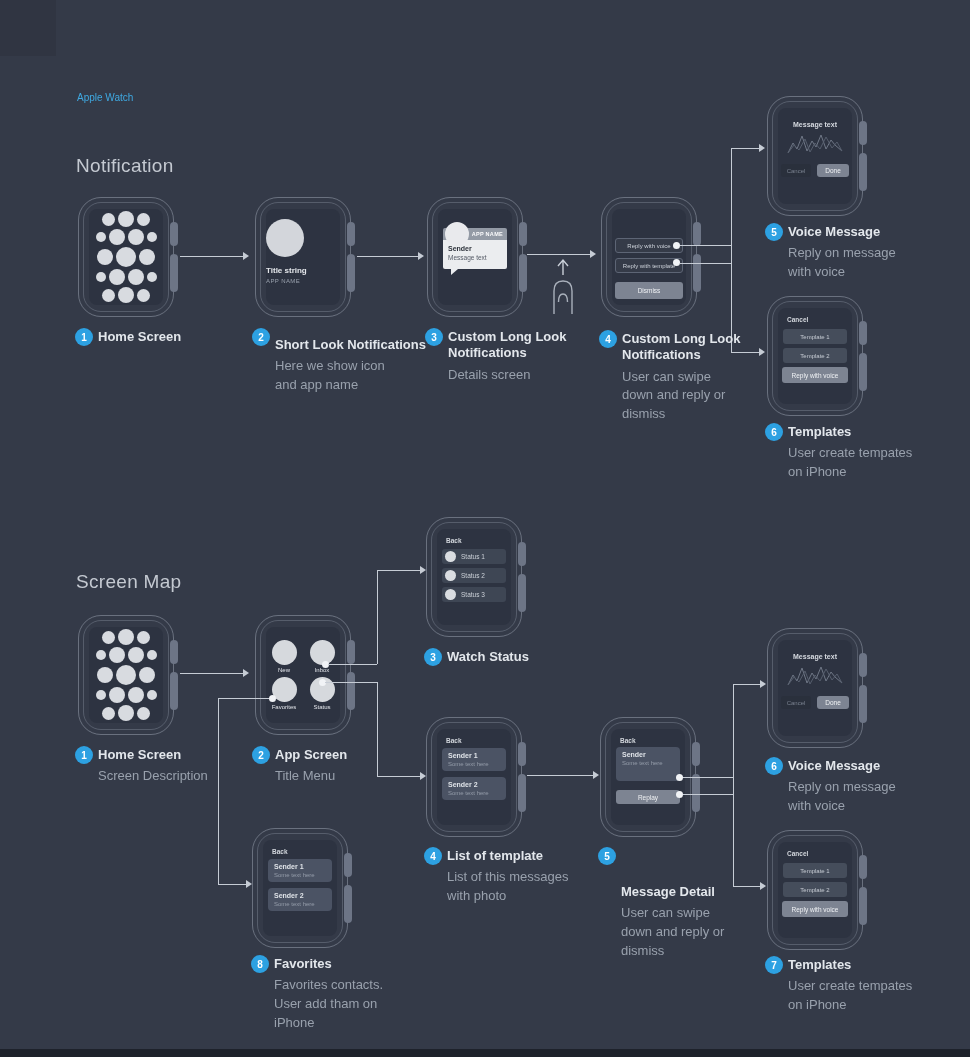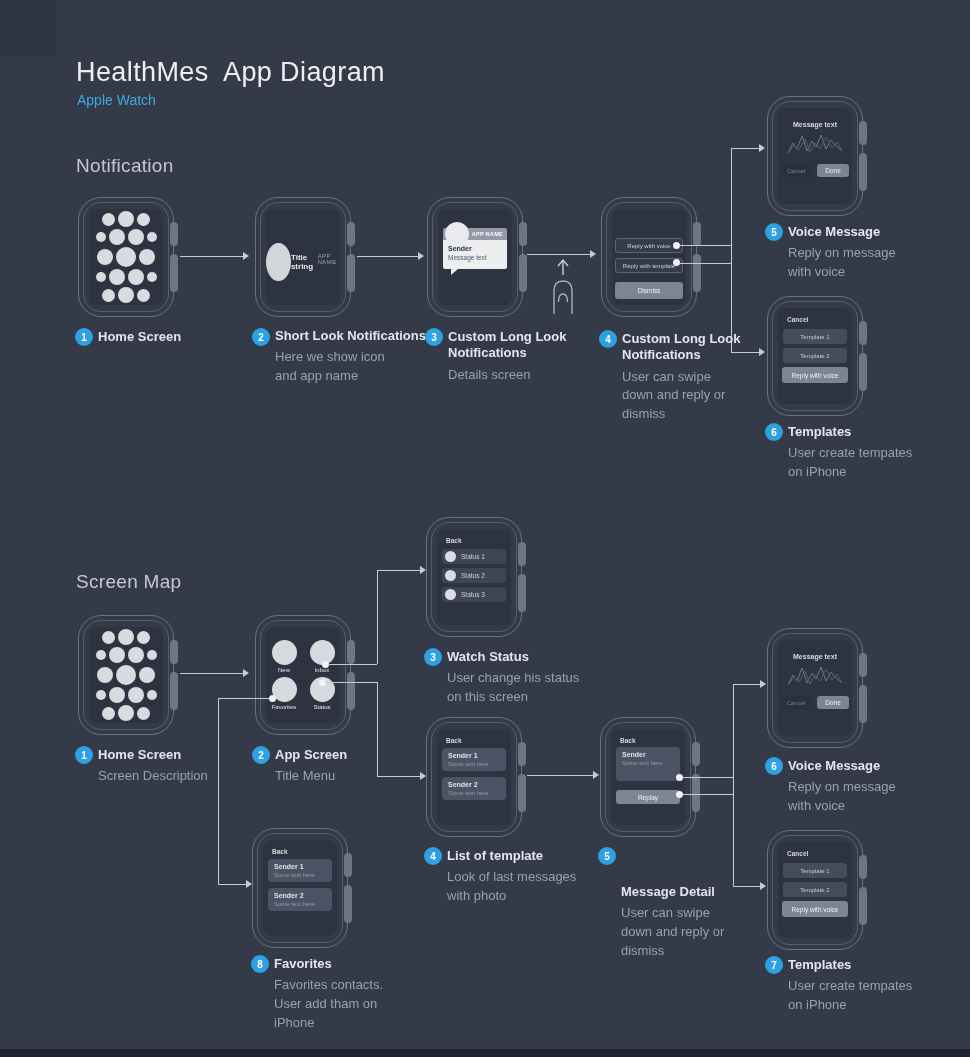--- a/index.html
+++ b/index.html
@@ -3,40 +3,40 @@
 <meta charset="utf-8">
 <style>
   html,body{margin:0;padding:0;background:#2b303c;}
   .stage{position:relative;width:970px;height:1057px;overflow:hidden;background:#343a48;
          font-family:"Liberation Sans",sans-serif;-webkit-font-smoothing:antialiased;}
   .corner-shade{position:absolute;left:0;top:0;width:56px;height:56px;background:rgba(0,0,0,.07);}
   .bottom-band{position:absolute;left:0;bottom:0;width:100%;height:8px;background:#1e222b;}
 
   .h-title{position:absolute;left:76px;top:57px;font-size:27px;font-weight:500;color:#edeff3;
            letter-spacing:.4px;white-space:pre;}
-  .h-sub{position:absolute;left:77px;top:92px;font-size:14px;font-weight:500;color:#3fa9e2;}
+  .h-sub{position:absolute;left:77px;top:92px;font-size:10px;font-weight:500;color:#3fa9e2;}
   .sec{position:absolute;font-size:19px;font-weight:400;color:#c4c9d1;letter-spacing:.3px;}
 
   
   .watch{position:absolute;width:94px;height:118px;border:1px solid rgba(160,168,182,.5);
          border-radius:23px;}
   .watch::before{content:"";position:absolute;inset:4px;border:1px solid rgba(160,168,182,.32);
          border-radius:18px;}
   .crown{position:absolute;right:-5px;top:24px;width:8px;height:24px;border-radius:4px;background:#6d7586;}
   .sbtn{position:absolute;right:-5px;top:56px;width:8px;height:38px;border-radius:4px;background:#6d7586;}
   .screen{position:absolute;left:10px;right:10px;top:11px;bottom:11px;background:#2d3341;
           border-radius:8px;overflow:hidden;}
 
   
   .dots{position:absolute;inset:0;display:flex;flex-direction:column;justify-content:center;align-items:center;}
   .drow{display:flex;gap:3px;margin:1px 0;align-items:center;}
   .dot{display:block;border-radius:50%;background:#d8dbe0;}
 
   
-  .col-center{position:absolute;inset:0;display:flex;flex-direction:row;align-items:center;}
+  .col-center{position:absolute;inset:0;display:flex;flex-direction:column;align-items:flex-start;}
   .big-circle{width:38px;height:38px;border-radius:50%;background:#d3d6db;margin-top:10px;}
   .sl-title{font-size:8px;font-weight:700;color:#e4e7eb;margin-top:9px;}
   .sl-app{font-size:6px;color:#99a1ad;letter-spacing:.4px;margin-top:3px;}
 
   
   .notif-avatar{position:absolute;left:7px;top:13px;width:24px;height:24px;border-radius:50%;
                 background:#e9eaed;z-index:3;}
   .notif-card{position:absolute;left:5px;right:5px;top:19px;z-index:2;}
   .notif-head{height:12px;background:#939aa5;border-radius:2px 2px 0 0;display:flex;
               justify-content:flex-end;align-items:center;padding-right:4px;}
@@ -112,21 +112,20 @@
   .slabel{position:absolute;}
   .stitle{font-size:13px;font-weight:700;color:#e3e7ec;line-height:1.25;margin-bottom:4px;}
   .sdesc{font-size:13px;color:#99a1ad;line-height:1.45;}
 </style>
 </head>
 <body>
 
 <div class="stage">
   <div class="corner-shade"></div>
 
-  <div class="h-title">HealthMes  App Diagram</div>
   <div class="h-sub">Apple Watch</div>
   <div class="sec" style="left:76px;top:155px">Notification</div>
   <div class="sec" style="left:76px;top:571px">Screen Map</div>
 
   <div class="watch" style="left:78px;top:197px">
     <div class="crown"></div>
     <div class="sbtn"></div>
     <div class="screen">
       <div class="dots">
         <div class="drow">
@@ -252,21 +251,21 @@
   <div class="hline" style="left:731px;top:148px;width:28px"></div>
   <div class="ah" style="left:759px;top:144px"></div>
   <div class="hline" style="left:731px;top:352px;width:28px"></div>
   <div class="ah" style="left:759px;top:348px"></div>
 
   <div class="badge" style="left:75px;top:328px">1</div>
   <div class="slabel" style="left:98px;top:329px;width:140px">
     <div class="stitle">Home Screen</div>
   </div>
   <div class="badge" style="left:252px;top:328px">2</div>
-  <div class="slabel" style="left:275px;top:328px;width:160px">
+  <div class="slabel" style="left:275px;top:337px;width:160px">
     <div class="stitle">Short Look Notifications</div>
     <div class="sdesc" style="max-width:118px">Here we show icon and app name</div>
   </div>
   <div class="badge" style="left:425px;top:328px">3</div>
   <div class="slabel" style="left:448px;top:329px;width:125px">
     <div class="stitle">Custom Long Look Notifications</div>
     <div class="sdesc">Details screen</div>
   </div>
   <div class="badge" style="left:599px;top:330px">4</div>
   <div class="slabel" style="left:622px;top:331px;width:125px">
@@ -488,26 +487,25 @@
     <div class="sdesc">Screen Description</div>
   </div>
   <div class="badge" style="left:252px;top:746px">2</div>
   <div class="slabel" style="left:275px;top:747px;width:140px">
     <div class="stitle">App Screen</div>
     <div class="sdesc">Title Menu</div>
   </div>
   <div class="badge" style="left:424px;top:648px">3</div>
   <div class="slabel" style="left:447px;top:649px;width:150px">
     <div class="stitle">Watch Status</div>
-    <div class="sdesc" style="max-width:142px">User change his status on this screen</div>
   </div>
   <div class="badge" style="left:424px;top:847px">4</div>
   <div class="slabel" style="left:447px;top:848px;width:150px">
     <div class="stitle">List of template</div>
-    <div class="sdesc" style="max-width:136px">Look of last messages with photo</div>
+    <div class="sdesc" style="max-width:136px">List of this messages with photo</div>
   </div>
   <div class="badge" style="left:598px;top:847px">5</div>
   <div class="slabel" style="left:621px;top:884px;width:130px">
     <div class="stitle">Message Detail</div>
     <div class="sdesc" style="max-width:118px">User can swipe down and reply or dismiss</div>
   </div>
   <div class="badge" style="left:765px;top:757px">6</div>
   <div class="slabel" style="left:788px;top:758px;width:130px">
     <div class="stitle">Voice Message</div>
     <div class="sdesc" style="max-width:118px">Reply on message with voice</div>

